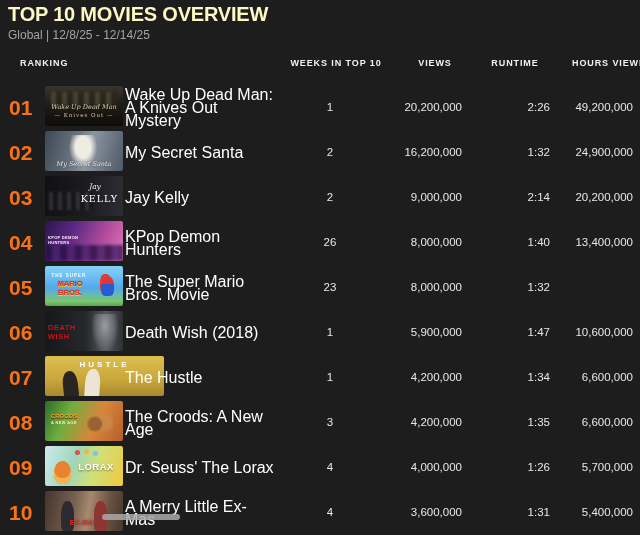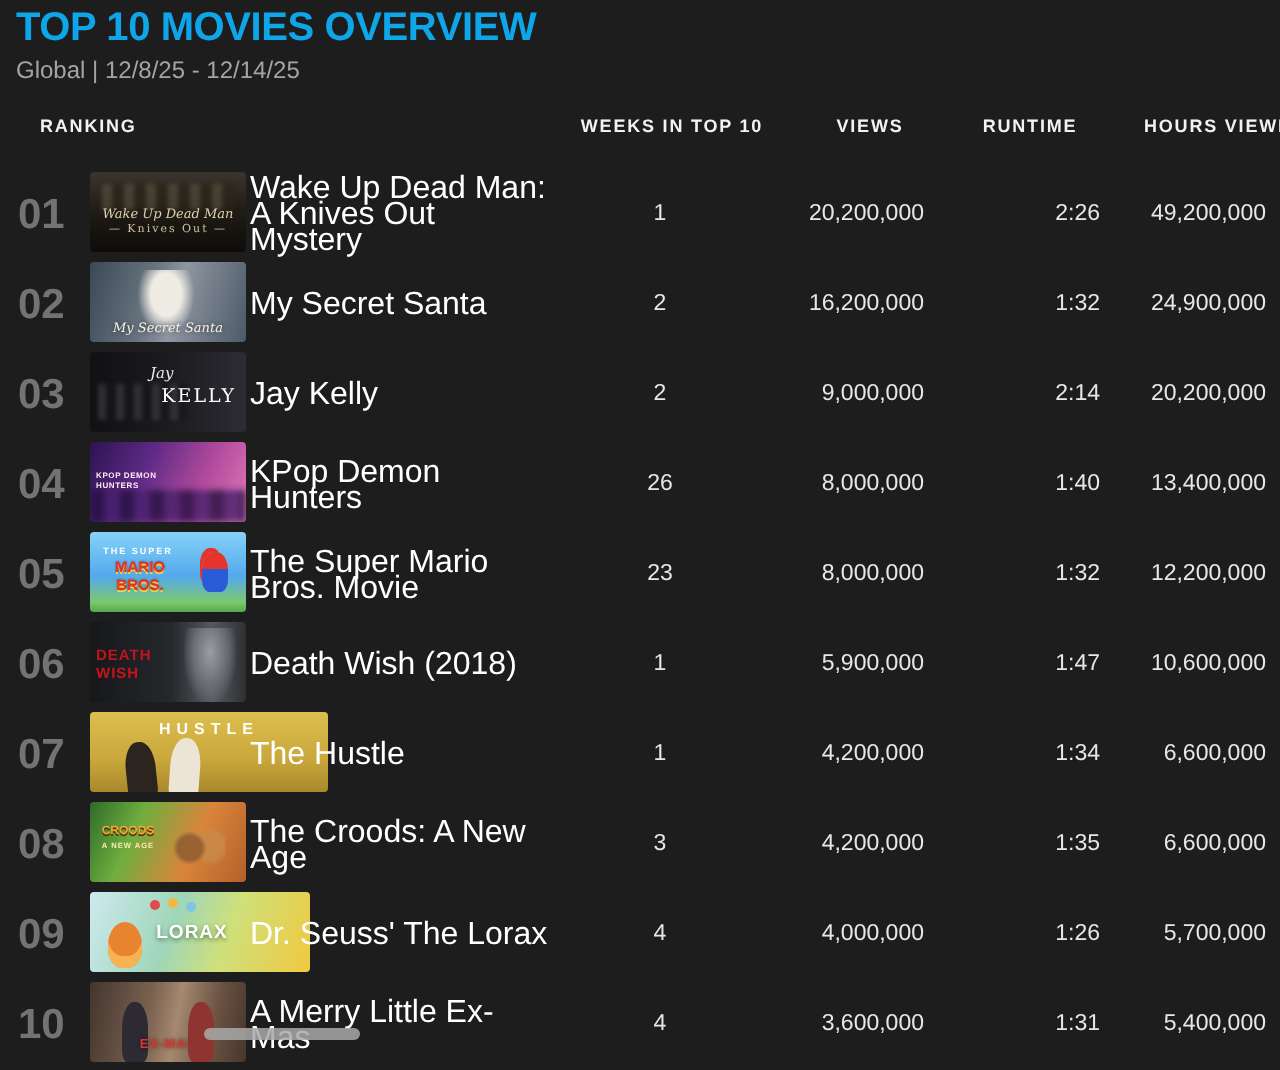--- a/index.html
+++ b/index.html
@@ -1,31 +1,31 @@
 <!DOCTYPE html>
 <html><head>
 <meta charset="utf-8">
 <style>
   html,body{margin:0;padding:0;background:#1d1d1d;}
   .stage{position:relative;width:640px;height:535px;background:#1d1d1d;overflow:hidden;
          font-family:"Liberation Sans",sans-serif;color:#fff;}
   
-  .page-title{position:absolute;left:8px;top:3px;font-size:20px;font-weight:800;letter-spacing:-0.2px;color:#0ea5e9;white-space:nowrap;}
+  .page-title{position:absolute;left:8px;top:3px;font-size:20px;font-weight:800;letter-spacing:-0.2px;color:#fef9c3;white-space:nowrap;}
   .page-sub{position:absolute;left:8px;top:28px;font-size:12px;color:#a6a4a1;white-space:nowrap;}
   
   .colhead{position:absolute;top:58px;left:0;width:100%;height:12px;font-size:9px;font-weight:700;letter-spacing:0.9px;color:#f2f2f2;}
   .ch{position:absolute;top:0;white-space:nowrap;}
   .ch-ranking{left:8px;margin-left:12px;}
   .ch-weeks{left:281px;width:110px;text-align:center;}
   .ch-views{left:400px;width:70px;text-align:center;}
   .ch-runtime{left:480px;width:70px;text-align:center;}
   .ch-hours{left:572px;}
   
   .row{position:absolute;left:0;width:100%;height:45px;}
-  .rank{position:absolute;left:9px;top:0;width:34px;line-height:45px;font-size:21px;font-weight:800;color:#737373;}
+  .rank{position:absolute;left:9px;top:0;width:34px;line-height:45px;font-size:21px;font-weight:800;color:#f97316;}
   .title-wrap{position:absolute;left:125px;top:0;width:152px;height:45px;display:flex;align-items:center;}
   .title-link{font-size:16px;line-height:13px;color:#fff;cursor:pointer;}
   .cell{position:absolute;top:0;line-height:45px;font-size:11.5px;color:#e8e7e4;}
   .c-weeks{left:290px;width:80px;text-align:center;}
   .c-views{left:382px;width:80px;text-align:right;}
   .c-runtime{left:480px;width:70px;text-align:right;}
   .c-hours{left:545px;width:88px;text-align:right;}
   
   .thumb{position:absolute;left:45px;top:1px;width:78px;height:40px;border-radius:2px;overflow:hidden;cursor:pointer;}
   .thumb .l1,.thumb .l2{position:absolute;left:0;width:100%;text-align:center;pointer-events:none;}
@@ -37,21 +37,21 @@
   .t0 .l2{top:26px;font-family:"DejaVu Serif",serif;font-size:5.5px;letter-spacing:1px;color:#cfc49e;}
   
   .t1{background:linear-gradient(105deg,#3c4855 0%,#68747f 38%,#8d97a2 55%,#4d5966 100%);}
   .t1::before{content:"";position:absolute;left:24px;top:4px;width:28px;height:32px;
       background:radial-gradient(ellipse at 50% 38%,#efece4 0 38%,rgba(239,236,228,0) 72%);}
   .t1 .l1{bottom:3px;font-family:"DejaVu Serif",serif;font-style:italic;font-size:6.5px;color:#f3f1ec;text-shadow:0 0 2px #333;}
   
   .t2{background:linear-gradient(90deg,#111114 0%,#1c1c21 55%,#2c2c33 100%);}
   .t2::before{content:"";position:absolute;left:4px;bottom:6px;width:44px;height:18px;opacity:.7;
       background:repeating-linear-gradient(90deg,#3a3a42 0 4px,#16161a 4px 9px);filter:blur(1px);}
-  .t2 .l1{top:6px;left:30px;width:auto;right:8px;text-align:left;font-family:"DejaVu Serif",serif;font-style:italic;font-size:7.5px;color:#eee;}
+  .t2 .l1{top:6px;left:30px;width:auto;right:8px;text-align:center;font-family:"DejaVu Serif",serif;font-style:italic;font-size:7.5px;color:#eee;}
   .t2 .l2{top:17px;left:30px;width:auto;right:5px;text-align:right;font-family:"DejaVu Serif",serif;font-size:9.5px;letter-spacing:1px;color:#fff;}
   
   .t3{background:linear-gradient(115deg,#2c1450 0%,#5e2a86 35%,#b14a9c 68%,#e07ab8 100%);}
   .t3::before{content:"";position:absolute;left:0;bottom:0;width:100%;height:16px;opacity:.8;
       background:repeating-linear-gradient(90deg,#241040 0 7px,#47206b 7px 15px);filter:blur(1.5px);}
   .t3 .l1{top:14px;left:3px;width:34px;text-align:left;font-size:4px;font-weight:700;color:#ffe9f4;letter-spacing:.3px;}
   
   .t4{background:linear-gradient(180deg,#85d2f8 0%,#53a9ec 55%,#7cc86e 88%,#57a64d 100%);}
   .t4::after{content:"";position:absolute;right:9px;top:10px;width:13px;height:20px;border-radius:45% 45% 30% 30%;
       background:linear-gradient(180deg,#e5342b 0 42%,#2a5bd7 42% 100%);box-shadow:-2px -3px 0 -1px #e5342b;}
@@ -69,21 +69,21 @@
   .t6::after{content:"";position:absolute;left:40px;top:13px;width:15px;height:31px;border-radius:45% 45% 20% 20%;
       background:#ece5d6;transform:rotate(4deg);}
   .t6 .l1{top:4px;font-size:8px;font-weight:700;color:#fff;letter-spacing:3px;}
   
   .t7{background:linear-gradient(115deg,#2f6b2a 0%,#6fae3e 30%,#d9853b 64%,#b65f2a 100%);}
   .t7::after{content:"";position:absolute;right:10px;top:12px;width:26px;height:22px;opacity:.8;
       background:radial-gradient(circle at 30% 50%,#8a5a30 0 28%,rgba(0,0,0,0) 40%),radial-gradient(circle at 70% 45%,#c98a4a 0 30%,rgba(0,0,0,0) 45%);}
   .t7 .l1{top:12px;left:2px;width:34px;font-size:6px;font-weight:800;color:#f5a32c;text-shadow:0 1px 0 #5a2c0c;}
   .t7 .l2{top:20px;left:2px;width:34px;font-size:3.8px;font-weight:700;color:#ffe9b0;letter-spacing:.5px;}
   
-  .t8{background:linear-gradient(110deg,#cde9ef 0%,#9fd6b8 38%,#cfe07a 62%,#f0c93f 100%);padding-left:32px;}
+  .t8{background:linear-gradient(110deg,#cde9ef 0%,#9fd6b8 38%,#cfe07a 62%,#f0c93f 100%);}
   .t8::before{content:"";position:absolute;left:9px;top:15px;width:17px;height:23px;border-radius:50% 50% 42% 42%;
       background:#e8842f;box-shadow:inset 0 -6px 0 #f6b253;}
   .t8::after{content:"";position:absolute;left:30px;top:4px;width:5px;height:5px;border-radius:50%;background:#e24b4b;
       box-shadow:9px -1px 0 #f0b93f,18px 1px 0 #7fc3e8;}
   .t8 .l1{top:15px;left:28px;width:46px;font-size:9.5px;font-weight:800;color:#fff;text-shadow:0 1px 2px rgba(40,60,30,.6);letter-spacing:.5px;}
   
   .t9{background:linear-gradient(100deg,#43352e 0%,#7a6250 38%,#a58970 55%,#6b5243 78%,#46362c 100%);}
   .t9::before{content:"";position:absolute;left:16px;top:10px;width:13px;height:30px;border-radius:45% 45% 20% 20%;background:#2e2a33;}
   .t9::after{content:"";position:absolute;right:16px;top:10px;width:13px;height:30px;border-radius:45% 45% 20% 20%;background:#8e3532;}
   .t9 .l1{bottom:5px;font-size:6.5px;font-weight:800;color:#e0352f;letter-spacing:.5px;text-shadow:0 0 2px rgba(0,0,0,.6);}
@@ -169,21 +169,20 @@
     <div class="thumb t4">
       <div class="l1">THE SUPER</div>
       <div class="l2">MARIO BROS.</div>
     </div>
     <div class="title-wrap">
         <a class="title-link">The Super Mario Bros. Movie</a>
       </div>
     <div class="cell c-weeks">23</div>
     <div class="cell c-views">8,000,000</div>
     <div class="cell c-runtime">1:32</div>
-    <div class="cell c-hours">12,200,000</div>
   </div>
 
   <div class="row" style="top:310px">
     <div class="rank">06</div>
     <div class="thumb t5">
       <div class="l1">DEATH WISH</div>
     </div>
     <div class="title-wrap">
         <a class="title-link">Death Wish (2018)</a>
       </div>

